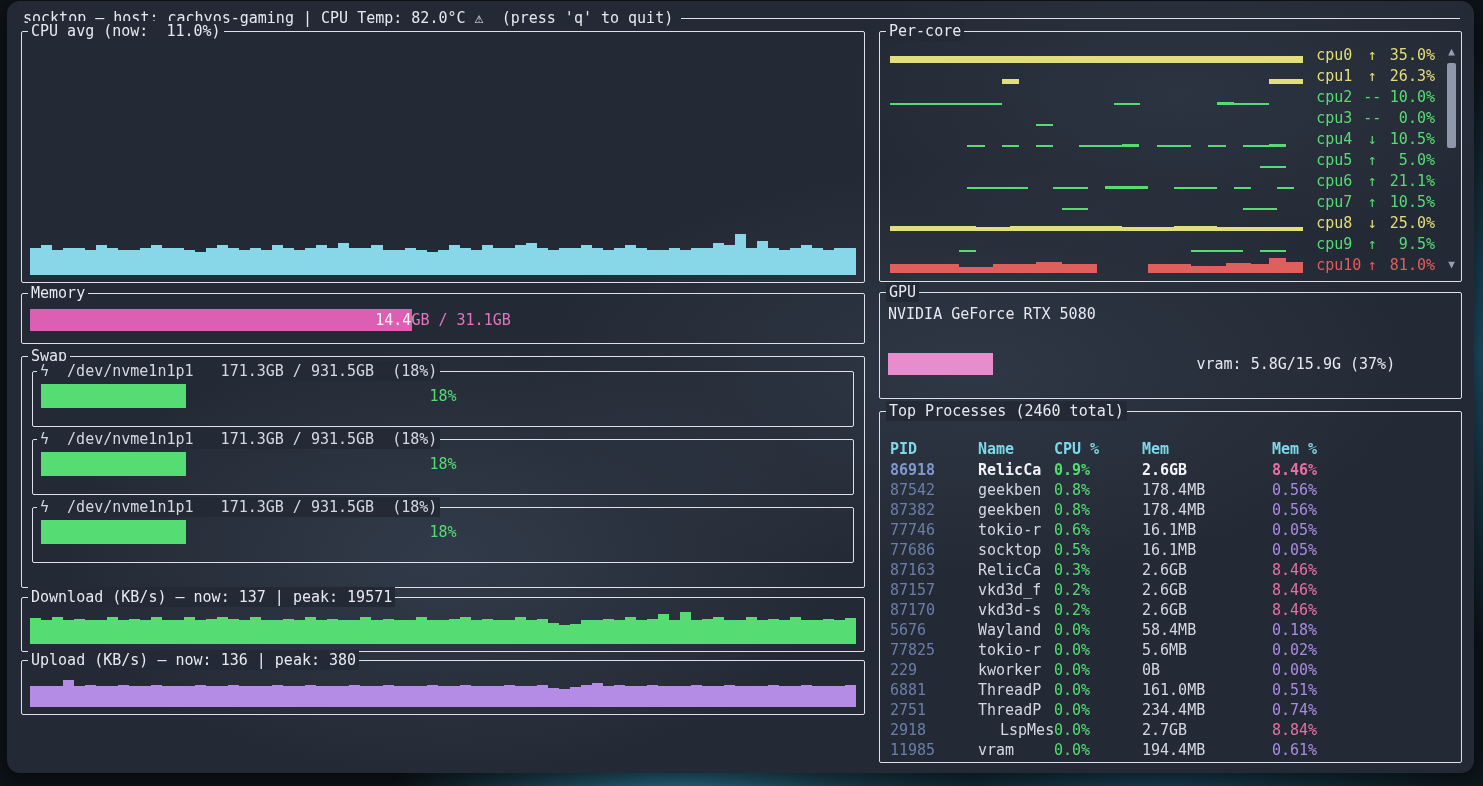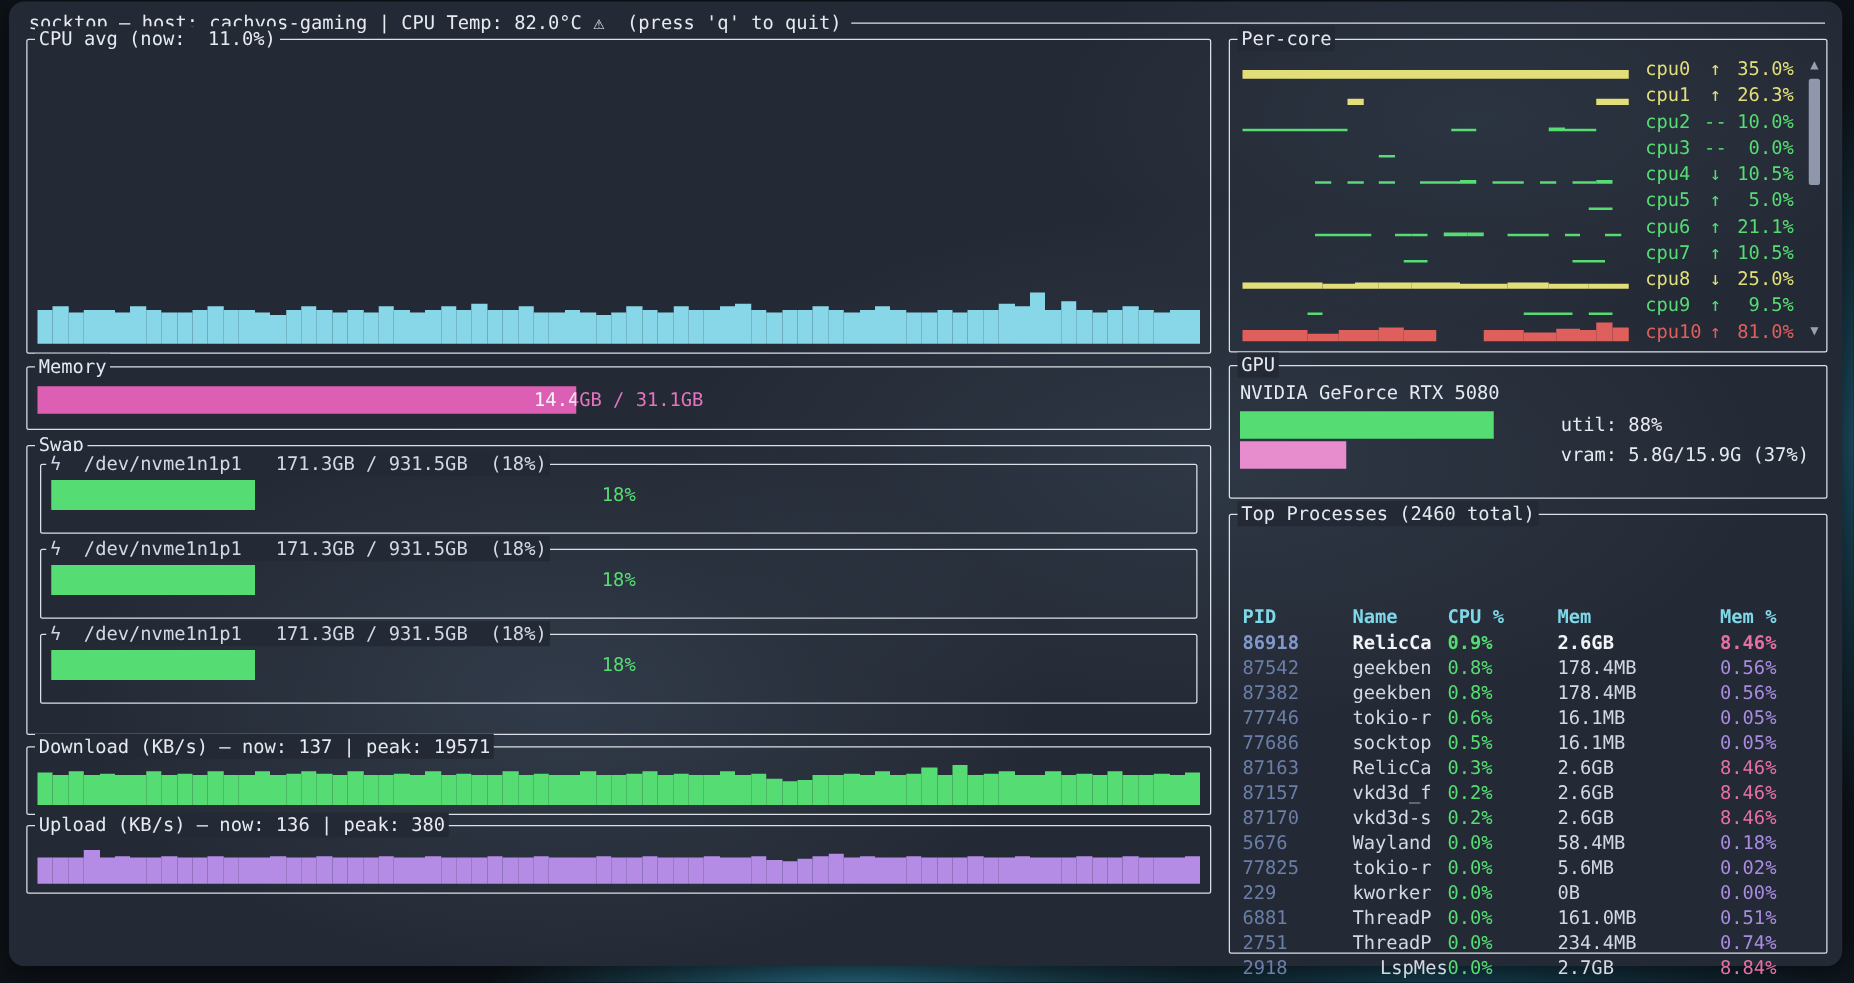--- a/index.html
+++ b/index.html
@@ -13,21 +13,21 @@
     background:
       radial-gradient(560px 320px at 30% 72%, rgba(130,160,195,.14), rgba(130,160,195,0) 70%),
       radial-gradient(640px 300px at 66% 48%, rgba(120,150,185,.12), rgba(120,150,185,0) 70%),
       radial-gradient(500px 240px at 80% 12%, rgba(110,140,175,.10), rgba(110,140,175,0) 70%),
       #242a35;
     box-shadow:0 6px 22px rgba(0,0,0,.55);color:#d3d8e2;font-size:15px;}
   .title-row{position:absolute;top:8px;left:16px;right:14px;display:flex;align-items:center;}
   .title-row .app-title{white-space:pre;color:#e6e9f0;}
   .rule{flex:1;height:1px;background:#dce0e8;margin-left:8px;}
   .content{position:absolute;top:30px;left:14px;right:12px;bottom:10px;display:flex;gap:14px;}
-  .col-left{width:948px;display:flex;flex-direction:column;}
+  .col-left{width:844px;display:flex;flex-direction:column;}
   .col-right{flex:1;display:flex;flex-direction:column;}
   .panel{position:relative;border:1px solid #dce0e8;border-radius:2px;}
   .panel-title{position:absolute;top:-11px;left:6px;padding:0 3px;background:#242a35;
     color:#e6e9f0;white-space:pre;line-height:20px;}
   
   .hist{position:absolute;left:8px;right:8px;bottom:7px;top:14px;display:flex;align-items:flex-end;}
   .hbar{flex:1;}
   
   .gauge{position:relative;height:22px;margin:15px 8px 0 8px;}
   .gfill{position:absolute;left:0;top:0;bottom:0;}
@@ -51,21 +51,21 @@
   .gtrack{width:50%;height:100%;position:relative;}
   .gtext{margin-left:26px;color:#e6e9f0;white-space:pre;}
   
   .disk-box{position:relative;height:54px;margin:14px 10px 0 10px;border:1px solid #dce0e8;border-radius:2px;}
   .disk-box + .disk-box{margin-top:12px;}
   .disk-title{position:absolute;top:-11px;left:4px;padding:0 3px;background:#242a35;white-space:pre;line-height:20px;}
   .disk-gauge{position:relative;height:24px;margin:12px 8px 0 8px;}
   
   .proc-grid{position:absolute;top:26px;left:10px;right:8px;bottom:6px;}
   .prow{display:grid;grid-template-columns:88px 76px 88px 130px 1fr;height:20px;align-items:center;}
-  .prow.head{height:22px;font-weight:bold;margin-top:44px;}
+  .prow.head{height:22px;font-weight:bold;}
   .prow span{white-space:pre;overflow:hidden;}
   .bold{font-weight:bold;}
 </style>
 </head>
 <body>
 
 <div class="terminal">
   <div class="title-row">
     <span class="app-title">socktop — host: cachyos-gaming | CPU Temp: 82.0°C ⚠  (press 'q' to quit)</span>
     <span class="rule"></span>
@@ -546,26 +546,20 @@
         <div class="scrollbar">
           <span class="sb-up">▲</span>
           <span class="sb-thumb"></span>
           <span class="sb-down">▼</span>
         </div>
       </div>
 
       <div class="panel" style="height:106px;margin-top:10px">
         <span class="panel-title">GPU</span>
         <div class="gpu-name">NVIDIA GeForce RTX 5080</div>
-        <div class="grow" style="top:36px">
-          <div class="gtrack">
-            <div class="gfill" id="util-fill" style="width: 88%; background: rgb(85, 220, 114);"></div>
-          </div>
-          <span class="gtext">util: 88%</span>
-        </div>
         <div class="grow" style="top:60px">
           <div class="gtrack">
             <div class="gfill" id="vram-fill" style="width: 37%; background: rgb(231, 140, 205);"></div>
           </div>
           <span class="gtext">vram: 5.8G/15.9G (37%)</span>
         </div>
       </div>
 
       <div class="panel" style="height:352px;margin-top:12px">
         <span class="panel-title">Top Processes (2460 total)</span>

